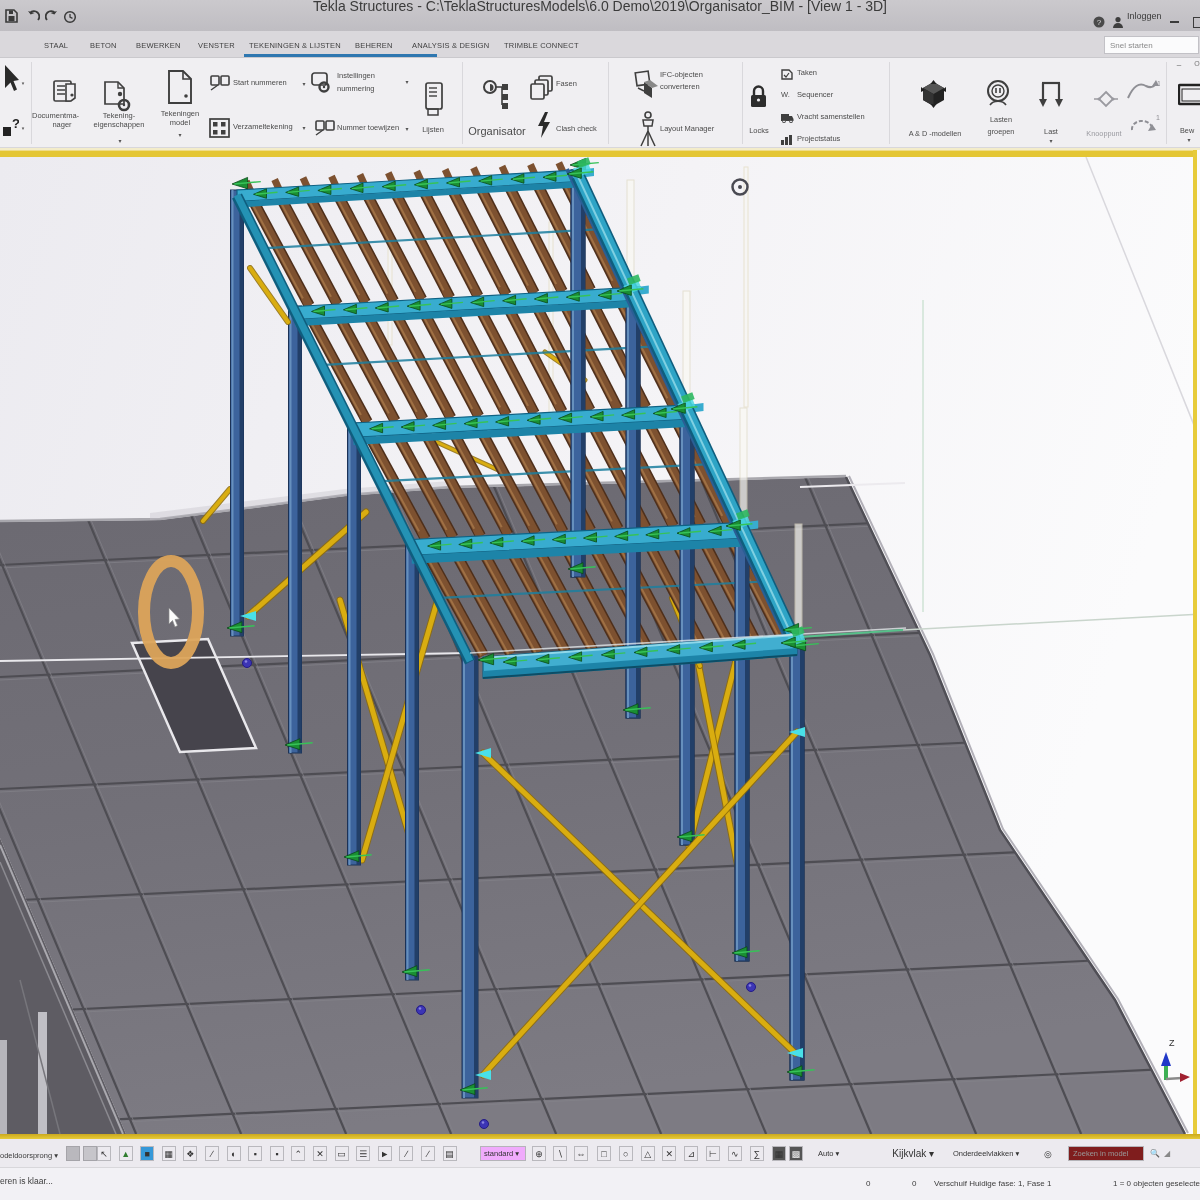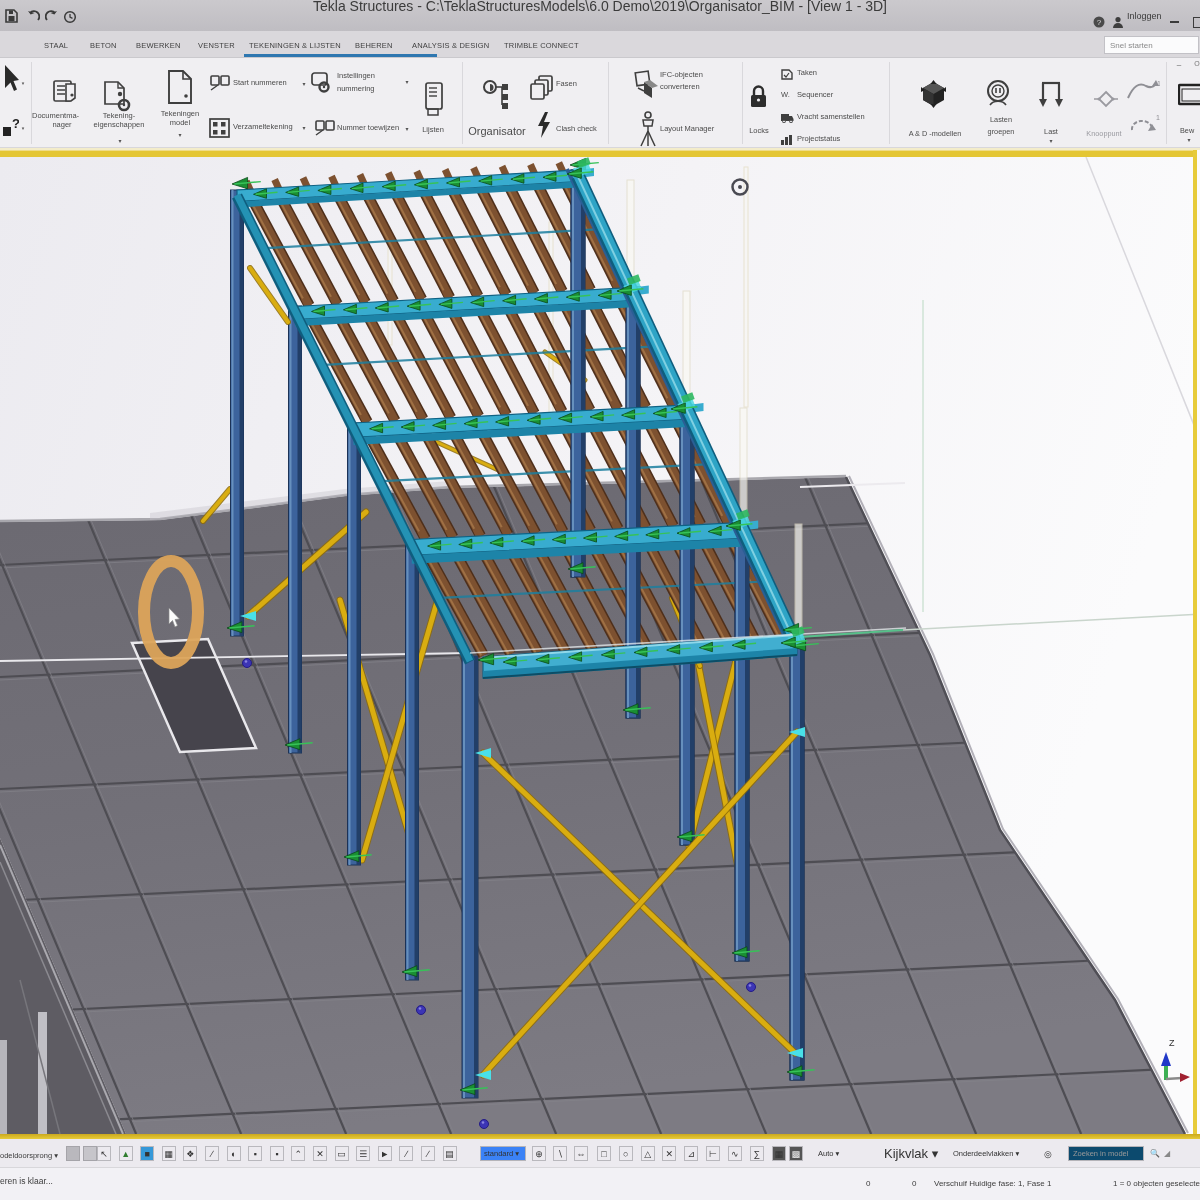--- a/index.html
+++ b/index.html
@@ -863,21 +863,21 @@
   </div>
 <div class="" style="left:399.4000000000001px;top:1146px;width:14px;height:15px;border:1px solid #b9b8bd;">
     <span style="position:static;font-size:9px;line-height:14px;display:block;text-align:center;color:#333">∕</span>
   </div>
 <div class="" style="left:421.0000000000001px;top:1146px;width:14px;height:15px;border:1px solid #b9b8bd;">
     <span style="position:static;font-size:9px;line-height:14px;display:block;text-align:center;color:#333">∕</span>
   </div>
 <div class="" style="left:442.60000000000014px;top:1146px;width:14px;height:15px;border:1px solid #b9b8bd;">
     <span style="position:static;font-size:9px;line-height:14px;display:block;text-align:center;color:#333">▤</span>
   </div>
-<div class="" style="left:480px;top:1146px;width:46px;height:15px;background:#3b82f6;border:1px solid #b5b4b9;">
+<div class="" style="left:480px;top:1146px;width:46px;height:15px;background:#f0abfc;border:1px solid #b5b4b9;">
     <span style="position:static;display:block;font-size:7.5px;line-height:14px;padding-left:3px;color:#333">standard ▾</span>
   </div>
 <div class="" style="left:532px;top:1146px;width:14px;height:15px;border:1px solid #b9b8bd;">
     <span style="position:static;font-size:9px;line-height:14px;display:block;text-align:center;color:#333">⊕</span>
   </div>
 <div class="" style="left:553px;top:1146px;width:14px;height:15px;border:1px solid #b9b8bd;">
     <span style="position:static;font-size:9px;line-height:14px;display:block;text-align:center;color:#333">∖</span>
   </div>
 <div class="" style="left:574px;top:1146px;width:14px;height:15px;border:1px solid #b9b8bd;">
     <span style="position:static;font-size:9px;line-height:14px;display:block;text-align:center;color:#333">⇔</span>
@@ -906,24 +906,24 @@
 <div class="" style="left:749.6px;top:1146px;width:14px;height:15px;border:1px solid #b9b8bd;">
     <span style="position:static;font-size:9px;line-height:14px;display:block;text-align:center;color:#333">∑</span>
   </div>
 <div class="" style="left:772px;top:1146px;width:14px;height:15px;border:1px solid #b9b8bd;background:#555;color:#eee;">
     <span style="position:static;font-size:9px;line-height:14px;display:block;text-align:center;color:#333">▦</span>
   </div>
 <div class="" style="left:789px;top:1146px;width:14px;height:15px;border:1px solid #b9b8bd;background:#555;">
     <span style="position:static;font-size:9px;line-height:14px;display:block;text-align:center;color:#eee">▩</span>
   </div>
 <div style="position:absolute;left:818px;top:1150px;width:44px;font-size:7.5px;color:#333;text-align:left;line-height:8.5px;letter-spacing:0px;white-space:nowrap">Auto ▾</div>
-<div style="position:absolute;left:884px;top:1150px;width:50px;font-size:13px;color:#333;text-align:center;line-height:8.5px;letter-spacing:0px;white-space:nowrap">Kijkvlak ▾</div>
+<div style="position:absolute;left:884px;top:1150px;width:50px;font-size:10px;color:#333;text-align:right;line-height:8.5px;letter-spacing:0px;white-space:nowrap">Kijkvlak ▾</div>
 <div style="position:absolute;left:953px;top:1150px;width:95px;font-size:7.5px;color:#333;text-align:left;line-height:8.5px;letter-spacing:0px;white-space:nowrap">Onderdeelvlakken ▾</div>
 <div style="position:absolute;left:1044px;top:1149px;width:14px;font-size:9px;color:#333;text-align:left;line-height:10px;letter-spacing:0px;white-space:nowrap">◎</div>
-<div class="" style="left:1068px;top:1146px;width:76px;height:15px;background:#0c4a6e;border:1px solid #b5b4b9;">
+<div class="" style="left:1068px;top:1146px;width:76px;height:15px;background:#7f1d1d;border:1px solid #b5b4b9;">
     <span style="position:static;display:block;font-size:7.5px;line-height:14px;padding-left:4px;color:#999">Zoeken in model</span>
   </div>
 <div style="position:absolute;left:1150px;top:1149px;width:12px;font-size:8px;color:#444;text-align:left;line-height:9px;letter-spacing:0px;white-space:nowrap">🔍</div>
 <div style="position:absolute;left:1164px;top:1149px;width:12px;font-size:8px;color:#888;text-align:left;line-height:9px;letter-spacing:0px;white-space:nowrap">◢</div>
 <div class="" style="left:0px;top:1168px;width:1200px;height:32px;background:#f2f1f5;"></div>
 <div style="position:absolute;left:0px;top:1177px;width:140px;font-size:8.5px;color:#3c3c3c;text-align:left;line-height:9.5px;letter-spacing:0px;white-space:nowrap">eren is klaar...</div>
 <div style="position:absolute;left:866px;top:1179px;width:10px;font-size:8px;color:#3c3c3c;text-align:left;line-height:9px;letter-spacing:0px;white-space:nowrap">0</div>
 <div style="position:absolute;left:912px;top:1179px;width:10px;font-size:8px;color:#3c3c3c;text-align:left;line-height:9px;letter-spacing:0px;white-space:nowrap">0</div>
 <div style="position:absolute;left:934px;top:1179px;width:150px;font-size:8px;color:#3c3c3c;text-align:left;line-height:9px;letter-spacing:0px;white-space:nowrap">Verschuif Huidige fase: 1, Fase 1</div>
 <div style="position:absolute;left:1113px;top:1179px;width:90px;font-size:8px;color:#3c3c3c;text-align:left;line-height:9px;letter-spacing:0px;white-space:nowrap">1 = 0 objecten geselecteerd</div>

